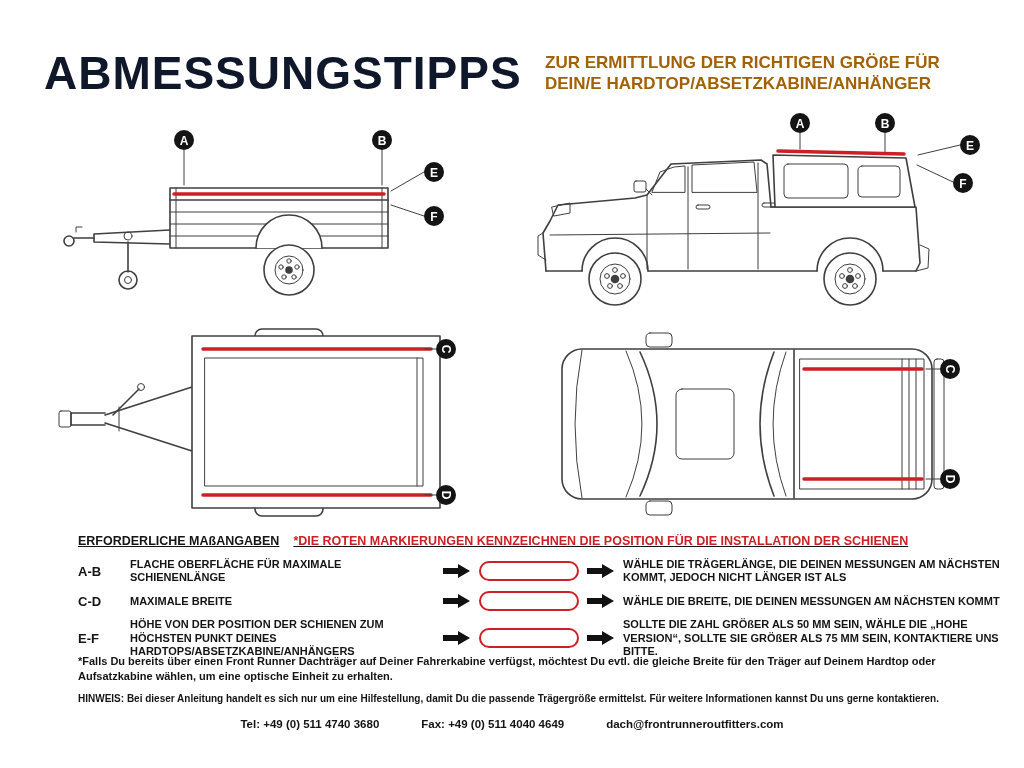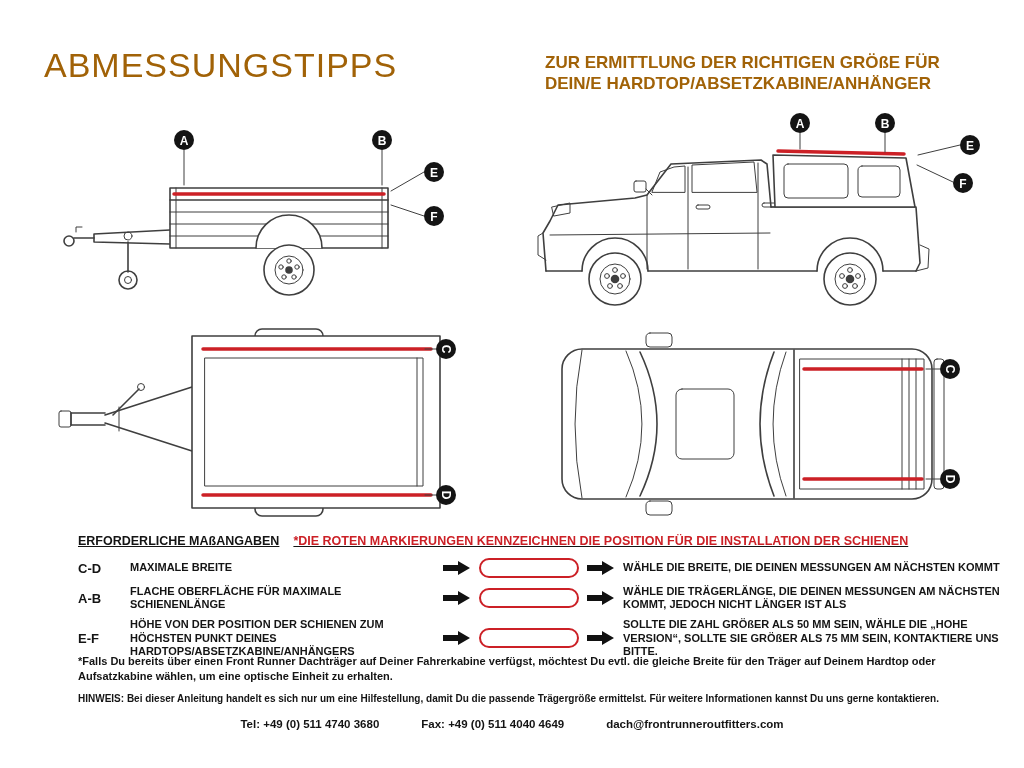--- a/index.html
+++ b/index.html
@@ -7,22 +7,22 @@
     --ink:#141414;
     --line:#3f3f3f;
   }
   *{margin:0;padding:0;box-sizing:border-box;}
   html,body{background:#e9e9e9;}
   .page{
     position:relative;width:1024px;height:768px;background:#ffffff;overflow:hidden;
     font-family:"Liberation Sans",sans-serif;color:var(--ink);
   }
   .title{
-    position:absolute;left:44px;top:46px;font-size:34px;font-weight:400;
-    letter-spacing:1px;color:#a16207;white-space:nowrap;
+    position:absolute;left:44px;top:46px;font-size:46px;font-weight:700;
+    letter-spacing:1px;color:#0f172a;white-space:nowrap;
   }
   .subtitle{
     position:absolute;left:545px;top:52px;font-size:17px;font-weight:700;
     line-height:1.25;color:#a16207;
   }
   .illus{position:absolute;}
   .ln{stroke:var(--line);stroke-width:1.6;fill:none;stroke-linejoin:round;stroke-linecap:round;}
   .thin{stroke-width:1 !important;}
   .wfill{fill:#ffffff;}
   .redline{stroke:var(--red);stroke-width:3.5;fill:none;stroke-linecap:round;}
@@ -263,43 +263,43 @@
   </svg>
 
   <div class="bottom">
     <div class="meas-head">
       <span>ERFORDERLICHE MAßANGABEN</span>
       <span class="note">*DIE ROTEN MARKIERUNGEN KENNZEICHNEN DIE POSITION FÜR DIE INSTALLATION DER SCHIENEN</span>
     </div>
     <div class="rows">
 
       <div class="meas-row">
+        <div class="code">A-B</div>
+        <div class="desc">FLACHE OBERFLÄCHE FÜR MAXIMALE SCHIENENLÄNGE</div>
+        <svg class="arrow" width="28" height="16" viewBox="0 0 28 16">
+            <path d="M0 5 H15 V1 L27 8 L15 15 V11 H0 Z"></path>
+          </svg>
+        <div class="pill"></div>
+        <svg class="arrow" width="28" height="16" viewBox="0 0 28 16">
+            <path d="M0 5 H15 V1 L27 8 L15 15 V11 H0 Z"></path>
+          </svg>
+        <div class="result">WÄHLE DIE TRÄGERLÄNGE, DIE DEINEN MESSUNGEN AM NÄCHSTEN KOMMT, JEDOCH NICHT LÄNGER IST ALS</div>
+      </div>
+
+      <div class="meas-row">
         <div class="code">C-D</div>
         <div class="desc">MAXIMALE BREITE</div>
         <svg class="arrow" width="28" height="16" viewBox="0 0 28 16">
             <path d="M0 5 H15 V1 L27 8 L15 15 V11 H0 Z"></path>
           </svg>
         <div class="pill"></div>
         <svg class="arrow" width="28" height="16" viewBox="0 0 28 16">
             <path d="M0 5 H15 V1 L27 8 L15 15 V11 H0 Z"></path>
           </svg>
         <div class="result">WÄHLE DIE BREITE, DIE DEINEN MESSUNGEN AM NÄCHSTEN KOMMT</div>
-      </div>
-
-      <div class="meas-row">
-        <div class="code">A-B</div>
-        <div class="desc">FLACHE OBERFLÄCHE FÜR MAXIMALE SCHIENENLÄNGE</div>
-        <svg class="arrow" width="28" height="16" viewBox="0 0 28 16">
-            <path d="M0 5 H15 V1 L27 8 L15 15 V11 H0 Z"></path>
-          </svg>
-        <div class="pill"></div>
-        <svg class="arrow" width="28" height="16" viewBox="0 0 28 16">
-            <path d="M0 5 H15 V1 L27 8 L15 15 V11 H0 Z"></path>
-          </svg>
-        <div class="result">WÄHLE DIE TRÄGERLÄNGE, DIE DEINEN MESSUNGEN AM NÄCHSTEN KOMMT, JEDOCH NICHT LÄNGER IST ALS</div>
       </div>
 
       <div class="meas-row">
         <div class="code">E-F</div>
         <div class="desc">HÖHE VON DER POSITION DER SCHIENEN ZUM HÖCHSTEN PUNKT DEINES HARDTOPS/ABSETZKABINE/ANHÄNGERS</div>
         <svg class="arrow" width="28" height="16" viewBox="0 0 28 16">
             <path d="M0 5 H15 V1 L27 8 L15 15 V11 H0 Z"></path>
           </svg>
         <div class="pill"></div>
         <svg class="arrow" width="28" height="16" viewBox="0 0 28 16">

